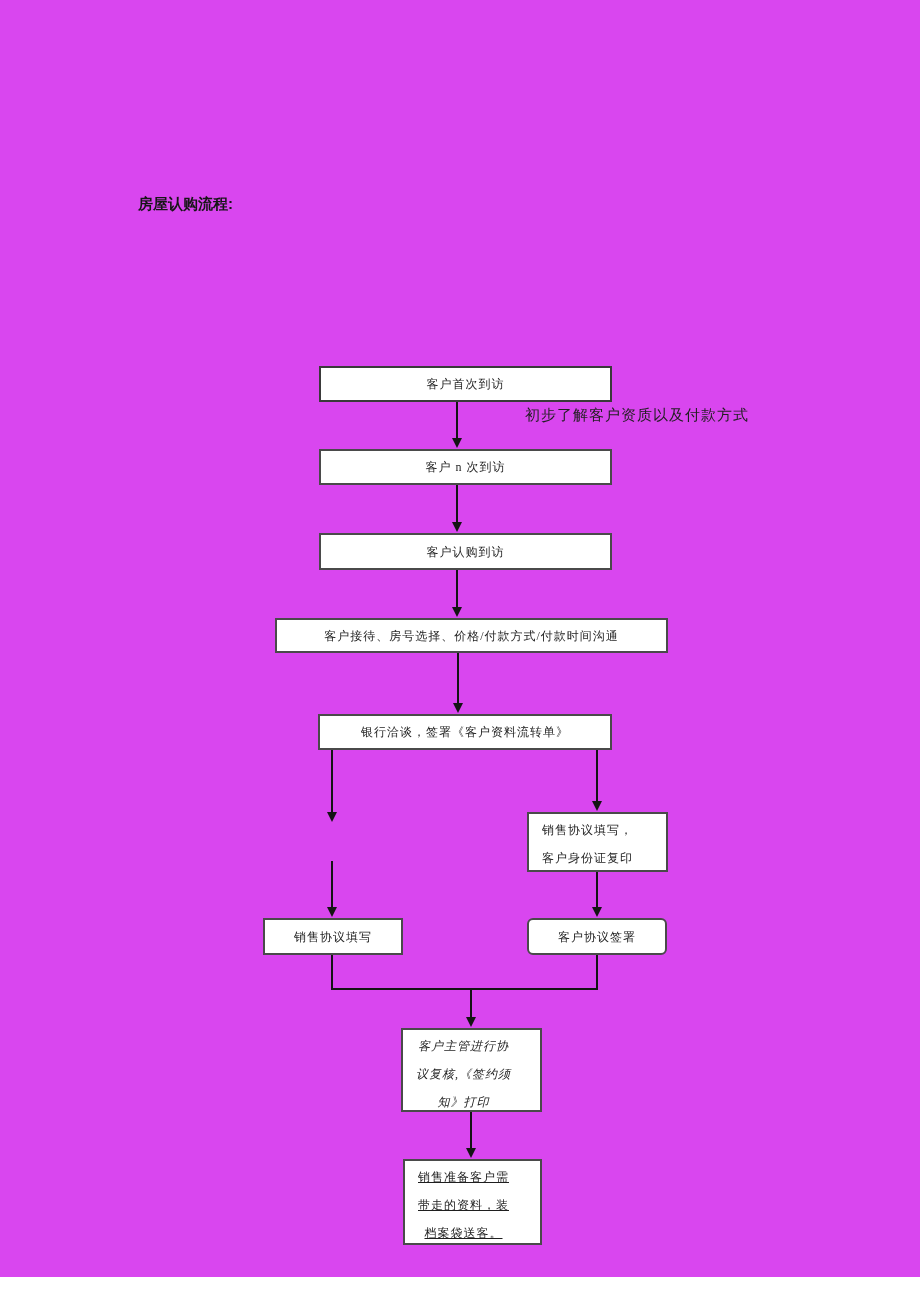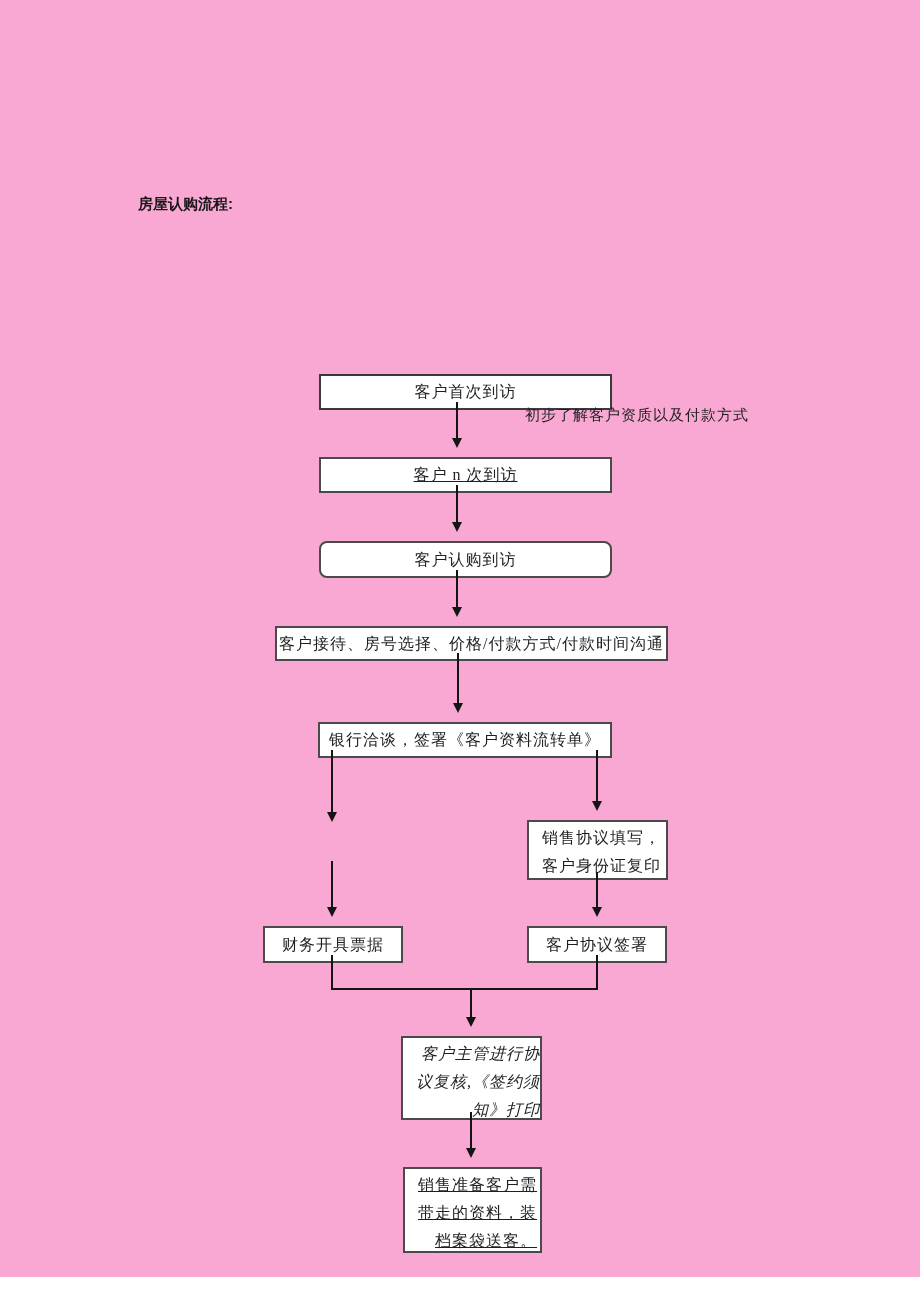--- a/index.html
+++ b/index.html
@@ -4,67 +4,66 @@
 <style>
   html, body {
     margin: 0;
     padding: 0;
     background: #ffffff;
   }
   .page {
     position: relative;
     width: 920px;
     height: 1277px;
-    background: #f9a8d4;
+    background: #d946ef;
     overflow: hidden;
     font-family: "Liberation Serif", "DejaVu Serif", serif;
     color: #1f1f1f;
   }
   .doc-title {
     position: absolute;
     left: 138px;
     top: 195px;
     font-family: "Liberation Sans", "DejaVu Sans", sans-serif;
     font-size: 15px;
     font-weight: 600;
     color: #161616;
     white-space: nowrap;
   }
   .node {
     position: absolute;
     box-sizing: border-box;
     background: #ffffff;
     border: 2px solid #4a4a4a;
-    font-size: 16px;
+    font-size: 12px;
     line-height: 28px;
     color: #1f1f1f;
     display: flex;
     align-items: center;
     justify-content: center;
     text-align: center;
     white-space: pre-line;
     letter-spacing: 1px;
-    margin-top: 8px;
   }
   .node.multiline {
     justify-content: flex-start;
-    text-align: right;
+    text-align: center;
     align-items: flex-start;
     padding: 2px 0 2px 13px;
   }
   
   .n0  { left: 319px; top: 366px;  width: 293px; height: 36px; border-color: #3a3a3a; }
-  .n1  { left: 319px; top: 449px;  width: 293px; height: 36px; text-decoration: underline; }
-  .n2  { left: 319px; top: 533px;  width: 293px; height: 37px; border-radius: 8px; }
+  .n1  { left: 319px; top: 449px;  width: 293px; height: 36px; }
+  .n2  { left: 319px; top: 533px;  width: 293px; height: 37px; }
   .n3  { left: 275px; top: 618px;  width: 393px; height: 35px; }
   .n4  { left: 318px; top: 714px;  width: 294px; height: 36px; }
   .n5  { left: 263px; top: 823px;  width: 140px; height: 38px; }
   .n6  { left: 527px; top: 812px;  width: 141px; height: 60px; }
   .n7  { left: 263px; top: 918px;  width: 140px; height: 37px; }
-  .n8  { left: 527px; top: 918px;  width: 140px; height: 37px; }
+  .n8  { left: 527px; top: 918px;  width: 140px; height: 37px; border-radius: 6px; }
   .n9  { left: 401px; top: 1028px; width: 141px; height: 84px; font-style: italic; }
   .n10 { left: 403px; top: 1159px; width: 139px; height: 86px; text-decoration: underline; }
 
   .edge-annotation {
     position: absolute;
     left: 481px;
     top: 406px;
     font-size: 15px;
     letter-spacing: 1px;
     color: #1f1f1f;
@@ -119,21 +118,21 @@
 
   <div class="doc-title">房屋认购流程:</div>
 
   <div class="node n0">客户首次到访</div>
   <div class="node n1">客户 n 次到访</div>
   <div class="node n2">客户认购到访</div>
   <div class="node n3">客户接待、房号选择、价格/付款方式/付款时间沟通</div>
   <div class="node n4">银行洽谈，签署《客户资料流转单》</div>
   <div class="node n6 multiline">销售协议填写，
 客户身份证复印</div>
-  <div class="node n7">财务开具票据</div>
+  <div class="node n7">销售协议填写</div>
   <div class="node n8">客户协议签署</div>
   <div class="node n9 multiline">客户主管进行协
 议复核,《签约须
 知》打印</div>
   <div class="node n10 multiline">销售准备客户需
 带走的资料，装
 档案袋送客。</div>
 
   <div class="edge-annotation">初步了解客户资质以及付款方式</div>
 

